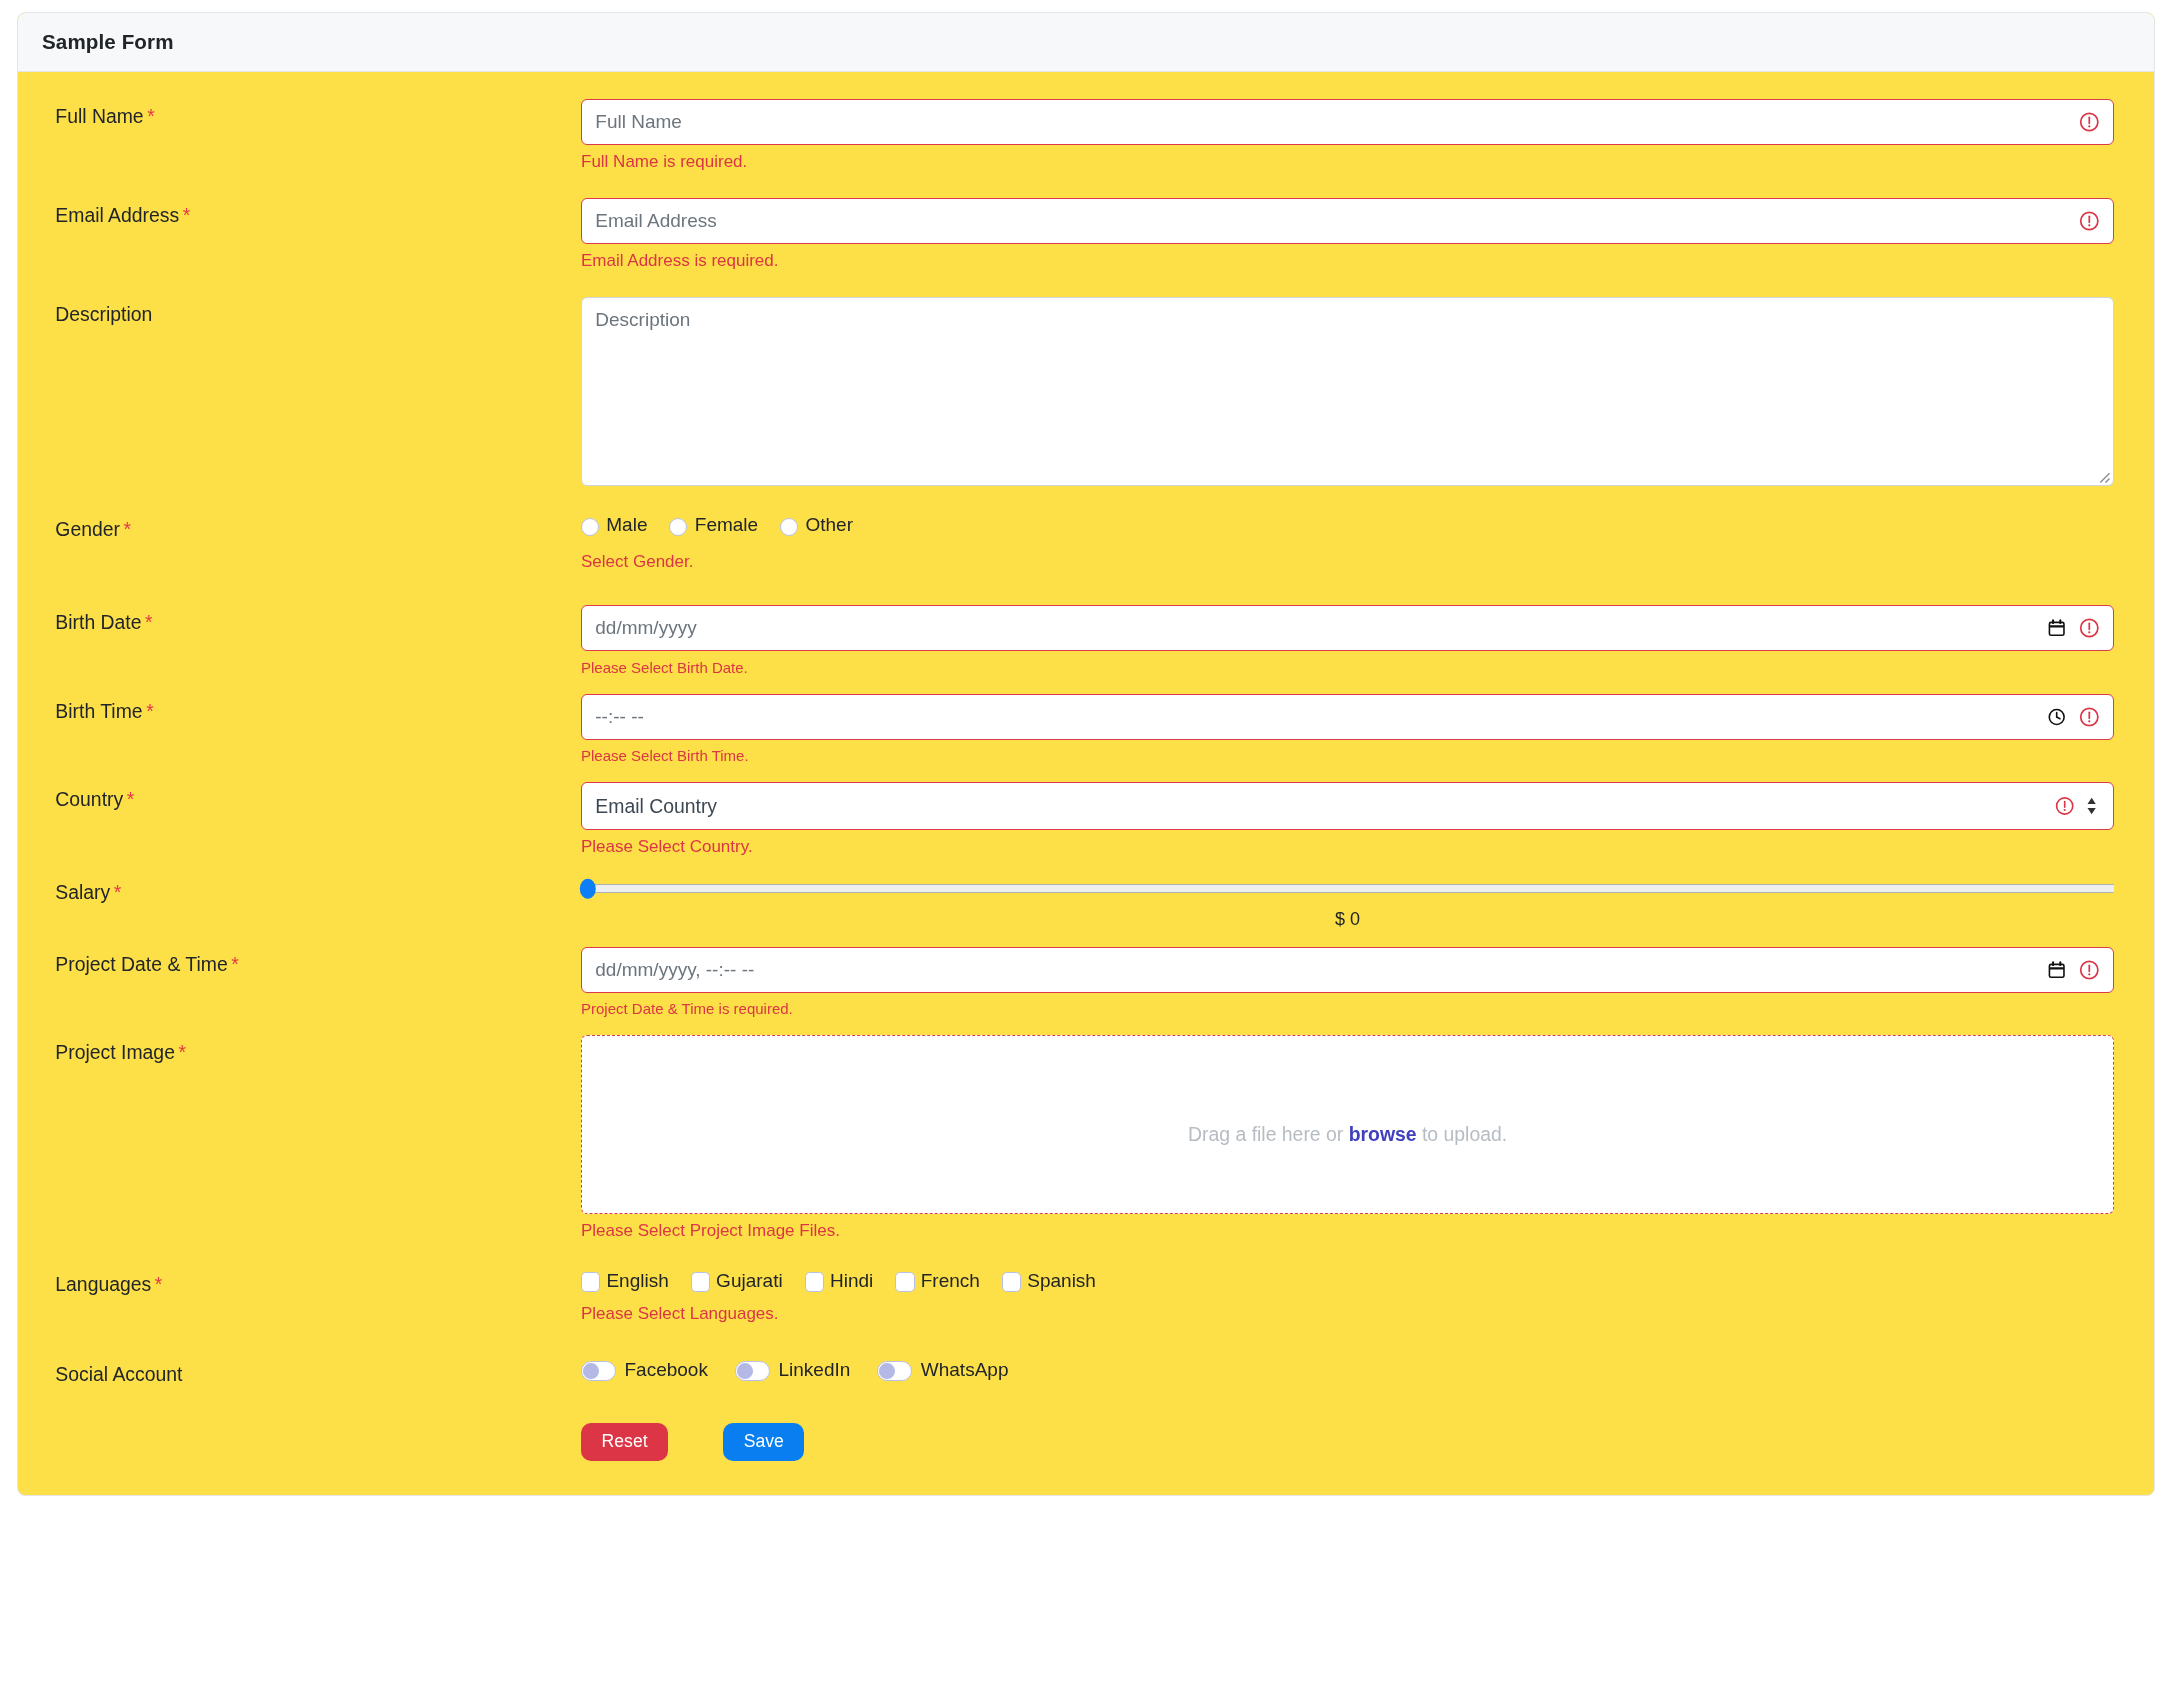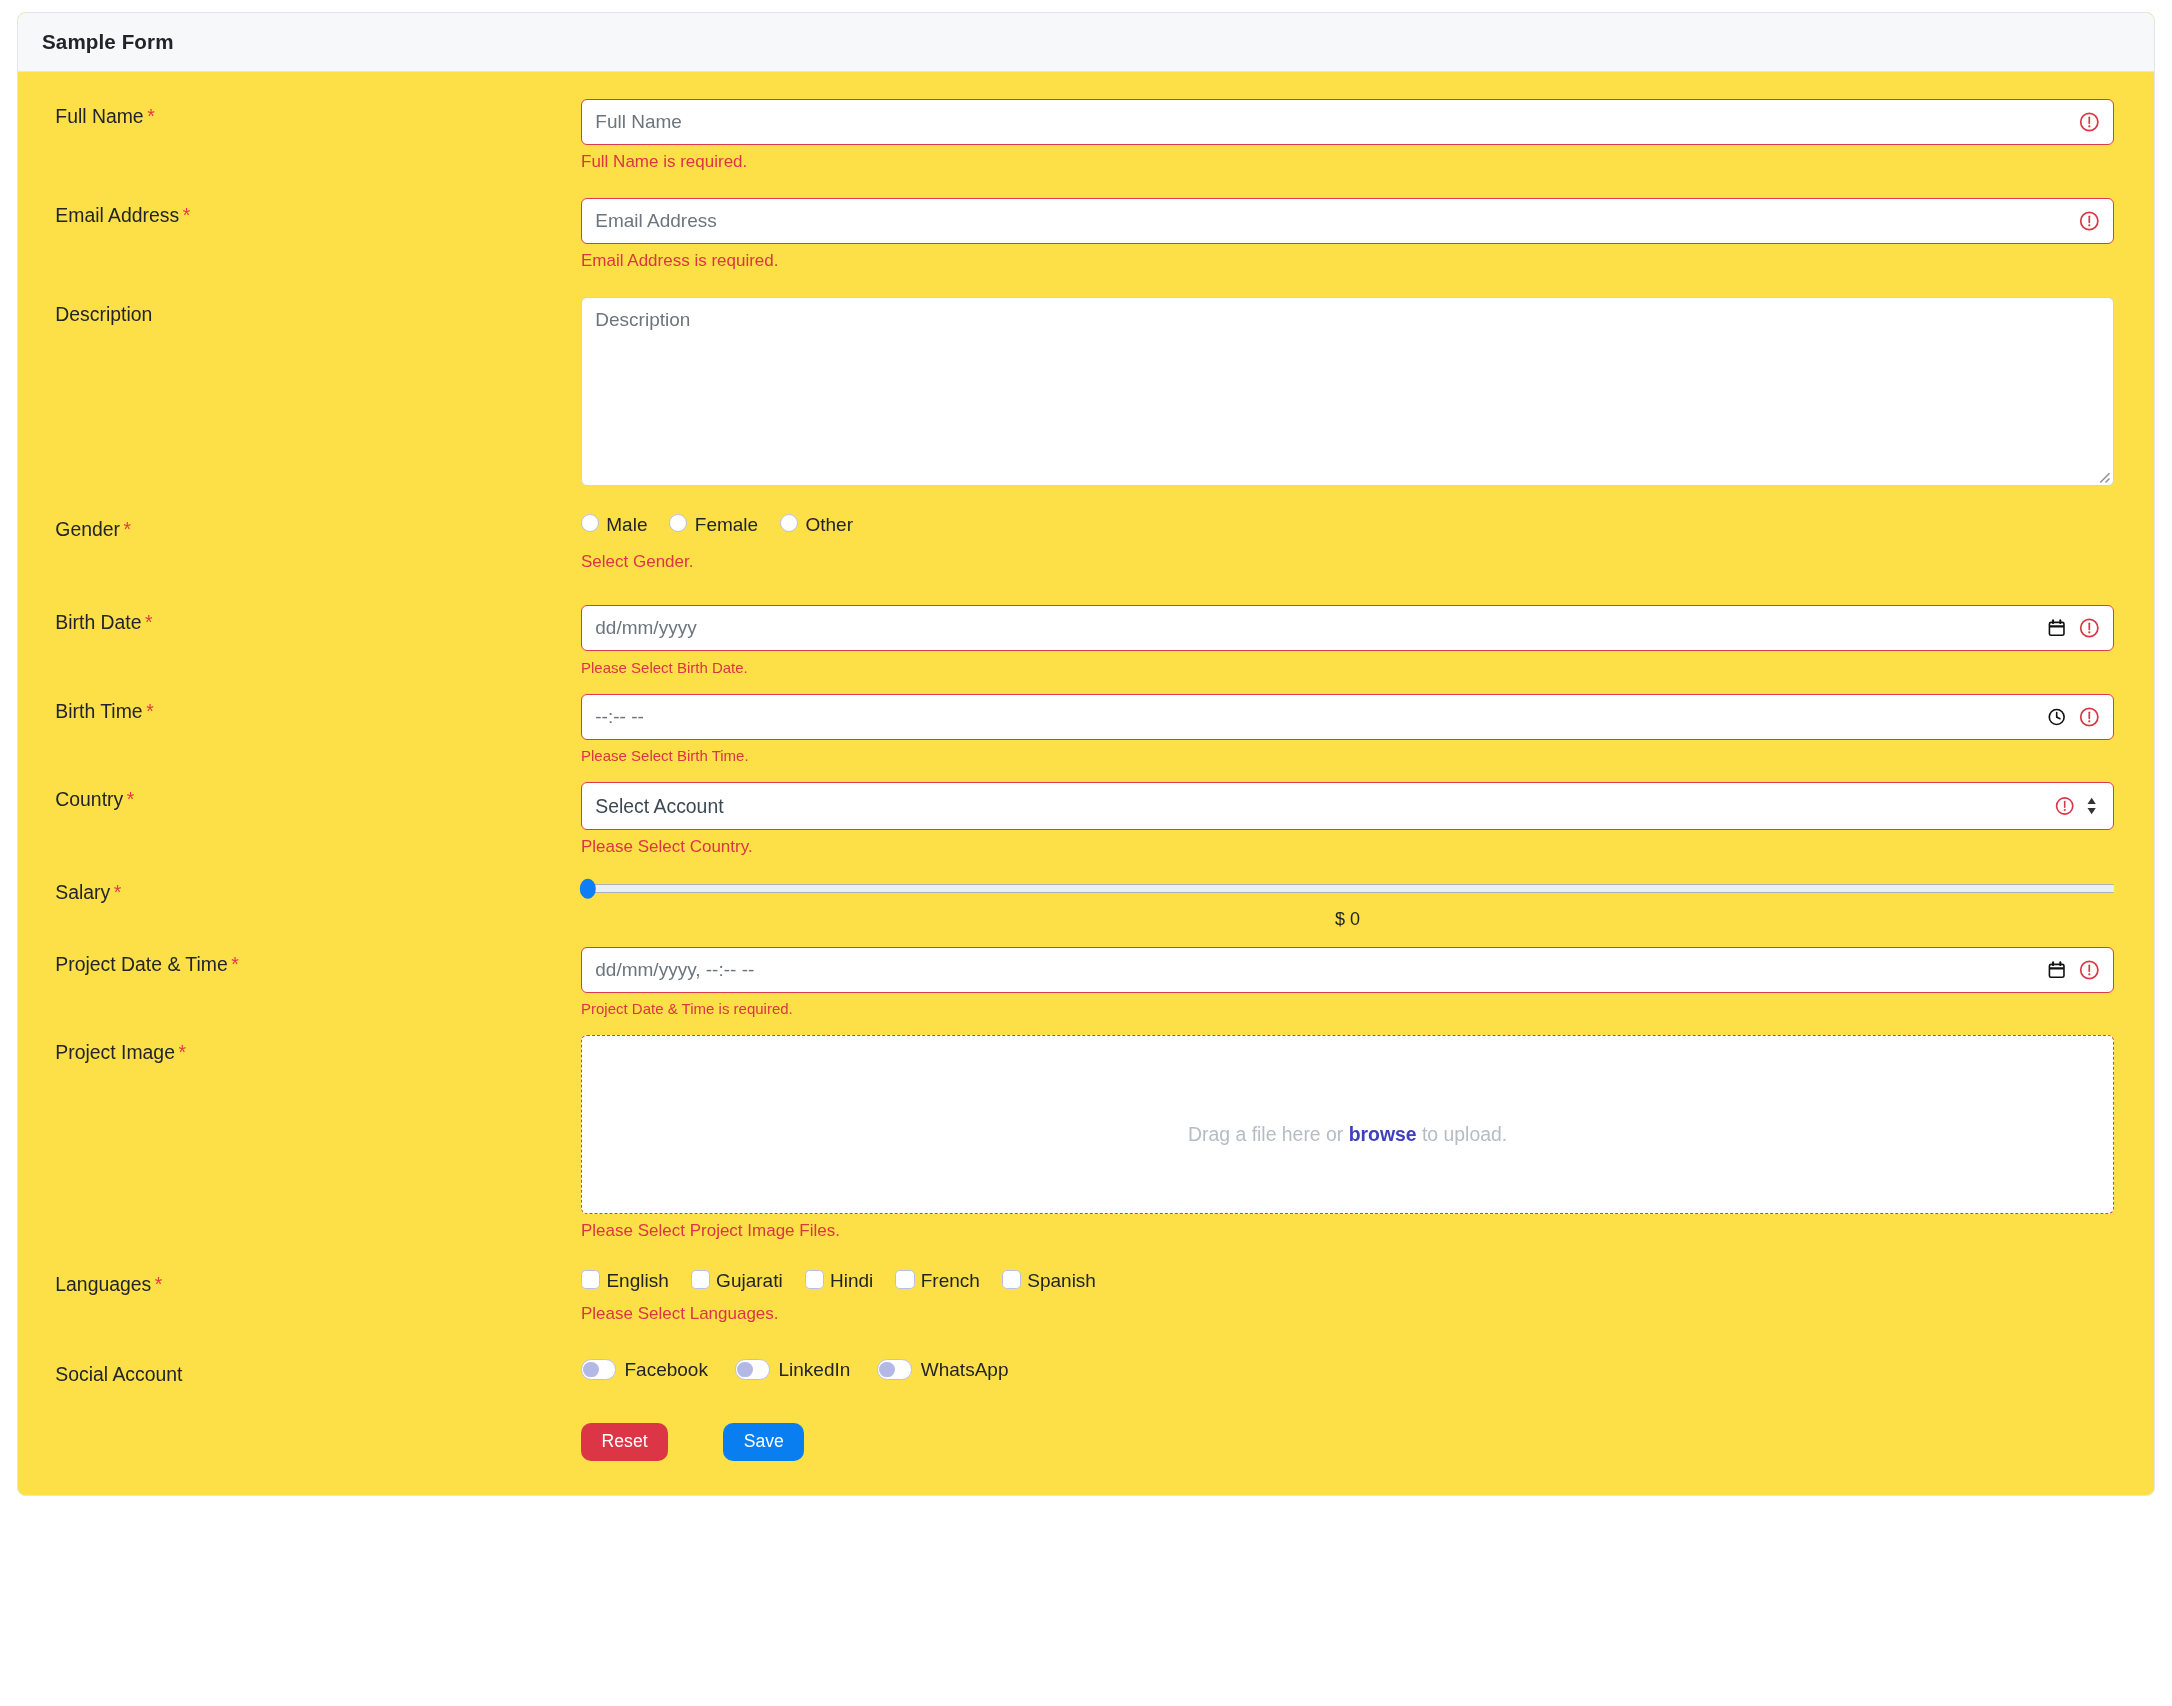--- a/index.html
+++ b/index.html
@@ -99,21 +99,21 @@
     position: absolute;
     right: 3px; bottom: 3px;
     width: 15.8px; height: 15.8px;
     pointer-events: none;
   }
 
   
   .opt-row { display: flex; align-items: center; flex-wrap: nowrap; padding-top: 2.4px; }
   .opt {
     display: flex;
-    align-items: flex-start;
+    align-items: flex-end;
     margin-right: 22px;
     white-space: nowrap;
   }
   .radio-dot {
     width: 18px; height: 18px;
     border: 1.2px solid #b9c0e8;
     border-radius: 50%;
     background: #fff;
     flex: 0 0 18px;
     margin-right: 7.3px;
@@ -410,21 +410,21 @@
 
       <div class="gap-xs"></div>
 
       <div class="row">
         <div class="label-col">
           <span class="label">Country</span><span class="req">*</span>
         </div>
         <div class="field-col">
           <div class="sel-wrap">
             <div class="sel-input">
-              <span>Select Account</span>
+              <span>Email Country</span>
             </div>
             <span class="sel-err">
               <svg viewBox="0 0 24 24" width="19.4" height="19.4">
                   <circle cx="12" cy="12" r="10" fill="none" stroke="#dc3545" stroke-width="2"></circle>
                   <line x1="12" y1="6.5" x2="12" y2="13.5" stroke="#dc3545" stroke-width="2" stroke-linecap="round"></line>
                   <circle cx="12" cy="17" r="1.3" fill="#dc3545"></circle>
                 </svg>
             </span>
             <span class="sel-caret">
               <svg viewBox="0 0 12 20" width="13.3" height="20.6">

